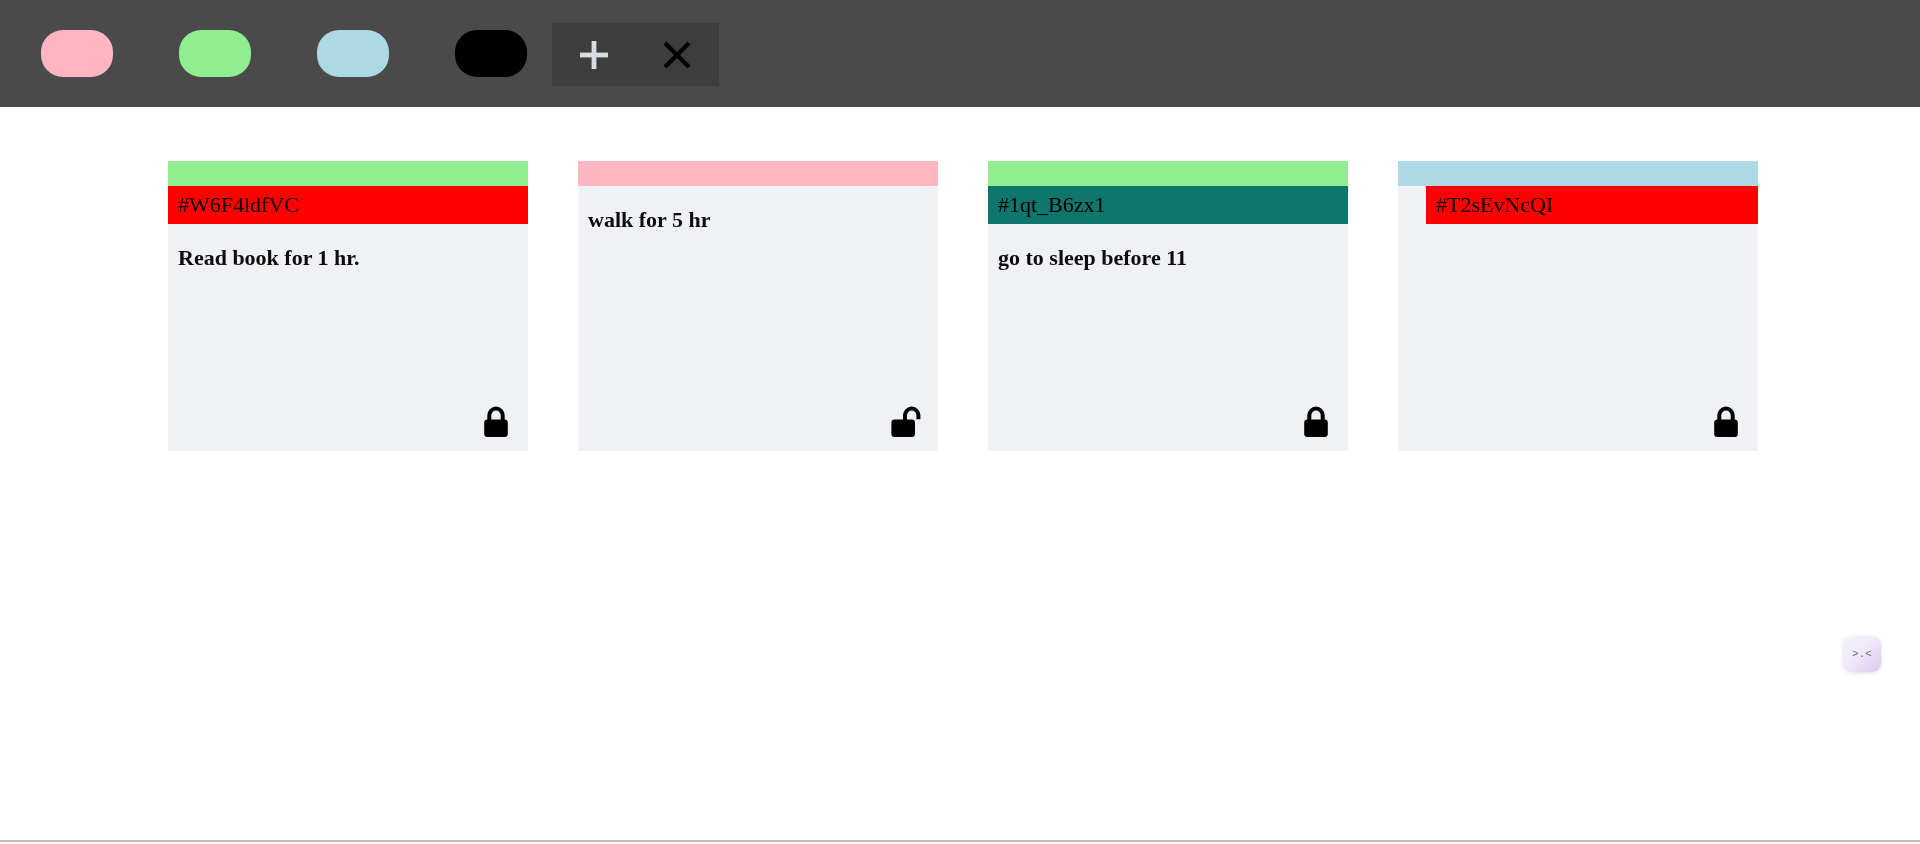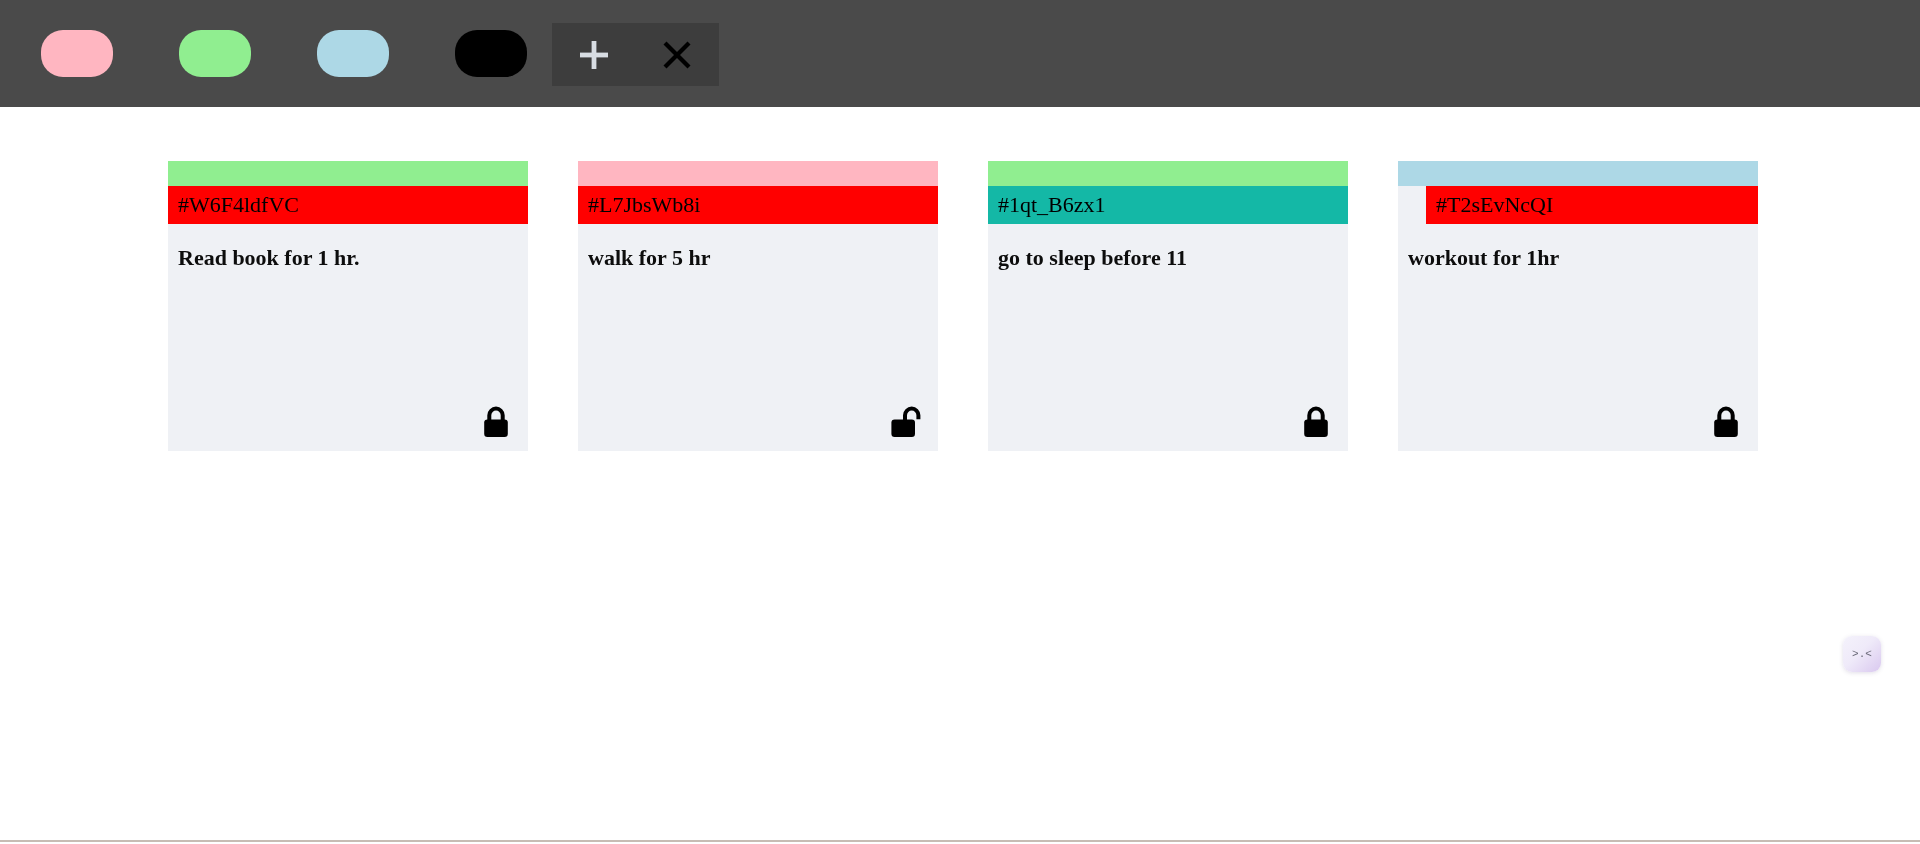--- a/index.html
+++ b/index.html
@@ -206,39 +206,36 @@
               <path d="M8.3 15 V10.3 a6.7 6.7 0 0 1 13.4 0 V15" fill="none" stroke="#000" stroke-width="4"></path>
               <rect x="3.2" y="14.4" width="23.6" height="17.6" rx="3.2" fill="#000"></rect>
             </svg>
           </span>
         </div>
       </div>
     </div>
 
     <div class="card" style="background: rgb(239, 241, 245);">
       <div class="card-colorbar" style="background: rgb(255, 182, 193);"></div>
-      <div class="card-idbar" style="background: rgb(255, 0, 0);">
-        <span class="card-id">#L7JbsWb8i</span>
-      </div>
       <div class="card-body">
         <div class="card-text">walk for 5 hr</div>
         <div class="card-lock">
           <span>
             <svg width="34" height="34" viewBox="0 0 34 34" aria-hidden="true">
               <path d="M16 15 V10.3 a6.7 6.7 0 0 1 13.4 0 V14.2" fill="none" stroke="#000" stroke-width="4"></path>
               <rect x="2.4" y="14.4" width="23.6" height="17.6" rx="3.2" fill="#000"></rect>
             </svg>
           </span>
         </div>
       </div>
     </div>
 
     <div class="card" style="background: rgb(239, 241, 245);">
       <div class="card-colorbar" style="background: rgb(144, 238, 144);"></div>
-      <div class="card-idbar" style="background: #14b8a6;">
+      <div class="card-idbar" style="background: #0f766e;">
         <span class="card-id">#1qt_B6zx1</span>
       </div>
       <div class="card-body">
         <div class="card-text">go to sleep before 11</div>
         <div class="card-lock">
           <span>
             <svg width="30" height="34" viewBox="0 0 30 34" aria-hidden="true">
               <path d="M8.3 15 V10.3 a6.7 6.7 0 0 1 13.4 0 V15" fill="none" stroke="#000" stroke-width="4"></path>
               <rect x="3.2" y="14.4" width="23.6" height="17.6" rx="3.2" fill="#000"></rect>
             </svg>
@@ -246,21 +243,20 @@
         </div>
       </div>
     </div>
 
     <div class="card" style="background: rgb(239, 241, 245);">
       <div class="card-colorbar" style="background: rgb(173, 216, 230);"></div>
       <div class="card-idbar" style="background: rgb(255, 0, 0); margin-left: 28px;">
         <span class="card-id">#T2sEvNcQI</span>
       </div>
       <div class="card-body">
-        <div class="card-text">workout for 1hr</div>
         <div class="card-lock">
           <span>
             <svg width="30" height="34" viewBox="0 0 30 34" aria-hidden="true">
               <path d="M8.3 15 V10.3 a6.7 6.7 0 0 1 13.4 0 V15" fill="none" stroke="#000" stroke-width="4"></path>
               <rect x="3.2" y="14.4" width="23.6" height="17.6" rx="3.2" fill="#000"></rect>
             </svg>
           </span>
         </div>
       </div>
     </div>

